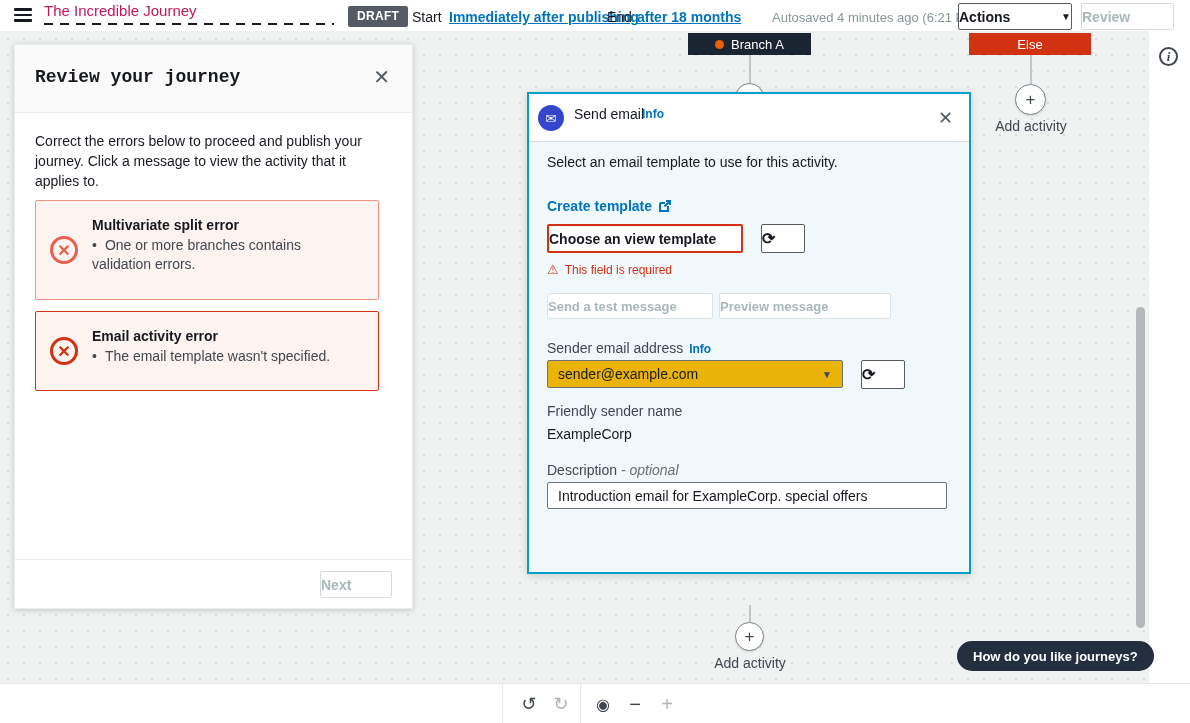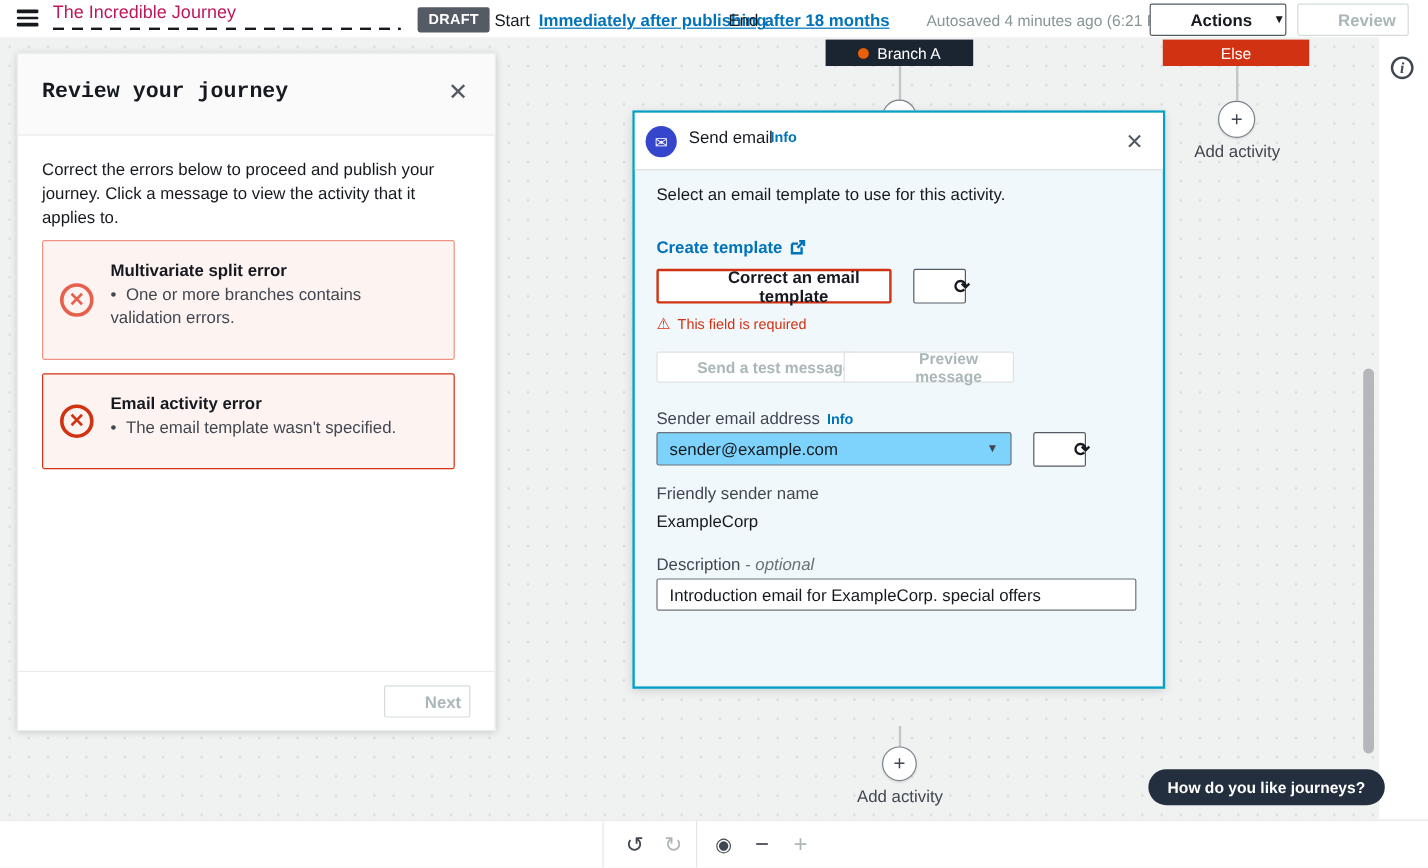--- a/index.html
+++ b/index.html
@@ -11,21 +11,21 @@
   .topbar { position:absolute; left:0; top:0; width:1190px; height:31px; background:#fff; z-index:30; }
   .hamburger { position:absolute; left:14px; top:8px; width:18px; height:14px; cursor:pointer; }
   .hamburger span { display:block; height:2.5px; background:#16191f; margin-bottom:3px; border-radius:1px; }
   .journey-title-wrap { position:absolute; left:44px; top:2px; width:290px; }
   .journey-title { font-size:15px; color:#be185d; padding-bottom:4px; }
   .title-underline { height:2px; background:repeating-linear-gradient(90deg,#16191f 0 9px,transparent 9px 16px); }
   .draft-badge { position:absolute; left:348px; top:6px; background:#545b64; color:#fff; font-size:12px; font-weight:bold; padding:3px 9px 4px; border-radius:2px; letter-spacing:.3px; }
   .sched { position:absolute; top:9px; font-size:14px; color:#16191f; }
   .sched-link { font-weight:bold; color:#0073bb; text-decoration:underline; cursor:pointer; }
   .autosave { position:absolute; left:772px; top:10px; font-size:13px; color:#879596; }
-  .btn { display:inline-flex; align-items:center; justify-content:space-between; background:#fff; border:1px solid #545b64; border-radius:2px; font-weight:bold; font-size:14px; color:#16191f; cursor:pointer; font-family:"Liberation Sans",sans-serif;padding-left:33px; }
+  .btn { display:inline-flex; align-items:center; justify-content:space-between; background:#fff; border:1px solid #545b64; border-radius:2px; font-weight:bold; font-size:14px; color:#16191f; cursor:pointer; font-family:"Liberation Sans",sans-serif; }
   .btn.disabled { border-color:#d5dbdb; color:#aab7b8; cursor:default; }
   .actions-btn { position:absolute; left:958px; top:3px; width:114px; height:27px; gap:8px; }
   .review-btn { position:absolute; left:1081px; top:3px; width:93px; height:27px; }
   .caret { font-size:10px; }
 
   
   .canvas { position:absolute; left:0; top:31px; width:1148px; height:652px; background-color:#f0f1f1;
             background-image:radial-gradient(#d9dbdb 1.1px, transparent 1.3px); background-size:16px 16px; overflow:hidden; }
   .branch-label { position:absolute; top:2px; height:22px; display:flex; align-items:center; justify-content:center; gap:7px; color:#fff; font-size:13px; }
   .branch-a { left:688px; width:123px; background:#1b2532; }
@@ -65,25 +65,25 @@
   .modal-body { position:absolute; left:18px; top:48px; width:408px; }
   .m-line1 { position:absolute; left:0; top:12px; font-size:14px; color:#16191f; white-space:nowrap; }
   .create-tpl { position:absolute; left:0; top:56px; font-size:14px; font-weight:bold; color:#0073bb; cursor:pointer; display:flex; align-items:center; gap:6px; }
   .choose-btn { position:absolute; left:0; top:82px; width:196px; height:29px; border:2px solid #d13212; color:#16191f; }
   .refresh-btn { position:absolute; width:44px; height:29px; font-size:16px; font-weight:bold; color:#16191f; }
   .refresh1 { left:214px; top:82px; }
   .req-msg { position:absolute; left:0; top:120px; font-size:12px; color:#d13212; display:flex; align-items:center; gap:6px; }
   .warn-glyph { font-size:13px; }
   .ghost-btn { height:26px; font-size:13px; border-color:#dde2e4; color:#aab7b8; }
   .test-btn { position:absolute; left:0; top:151px; width:166px; }
-  .preview-btn { position:absolute; left:156px; top:151px; width:142px; }
+  .preview-btn { position:absolute; left:172px; top:151px; width:172px; }
   .field-label { position:absolute; font-size:14px; color:#414750; }
   .sender-label { left:0; top:198px; }
   .sender-label .info-link { margin-left:6px; }
-  .dropdown { position:absolute; left:0; top:218px; width:296px; height:28px; background:#7dd3fc; border:1px solid #6c7378; border-radius:2px; display:flex; align-items:center; padding:0 10px; font-size:14px; color:#16191f; cursor:pointer; }
+  .dropdown { position:absolute; left:0; top:218px; width:296px; height:28px; background:#eab308; border:1px solid #6c7378; border-radius:2px; display:flex; align-items:center; padding:0 10px; font-size:14px; color:#16191f; cursor:pointer; }
   .dd-arrow { margin-left:auto; font-size:10px; color:#414750; }
   .refresh2 { left:314px; top:218px; }
   .friendly-label { left:0; top:261px; }
   .friendly-value { position:absolute; left:0; top:284px; font-size:14px; color:#16191f; }
   .desc-label { left:0; top:320px; }
   .desc-optional { font-style:italic; color:#687078; }
   .desc-input { position:absolute; left:0; top:340px; width:400px; height:27px; border:1px solid #6c7378; border-radius:2px; background:#fff; font-size:14px; color:#16191f; padding:0 10px; font-family:"Liberation Sans",sans-serif; }
   .modal-footer { position:absolute; left:0; bottom:0; width:100%; height:39px; border-top:1px solid #d9e7ef; }
   .save-btn { position:absolute; right:18px; top:6px; width:62px; height:26px; }
 
@@ -199,21 +199,21 @@
       <div class="m-line1">Select an email template to use for this activity.</div>
 
       <div class="create-tpl">
         <span>Create template</span>
         <svg width="14" height="14" viewBox="0 0 14 14">
             <path d="M2 4 h5 M2 4 v8 h8 v-5" fill="none" stroke="#0073bb" stroke-width="2"></path>
             <path d="M8 2 h4 v4 M12 2 L6.5 7.5" fill="none" stroke="#0073bb" stroke-width="2"></path>
           </svg>
       </div>
 
-      <button class="btn choose-btn">Correct an email template</button>
+      <button class="btn choose-btn">Choose an view template</button>
       <button class="btn refresh-btn refresh1">
           <span>⟳</span>
         </button>
 
       <div class="req-msg">
         <span class="warn-glyph">⚠</span>
         <span>This field is required</span>
       </div>
 
       <button class="btn ghost-btn test-btn">Send a test message</button>

